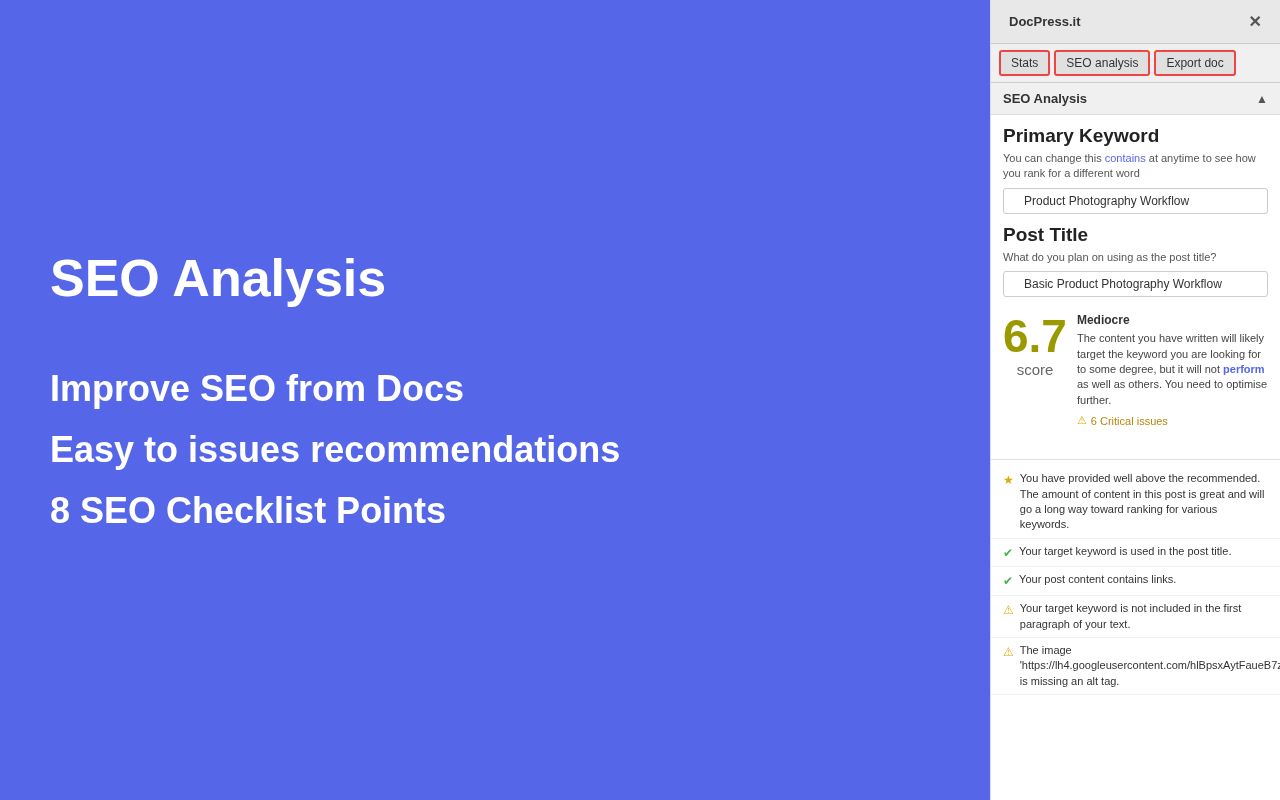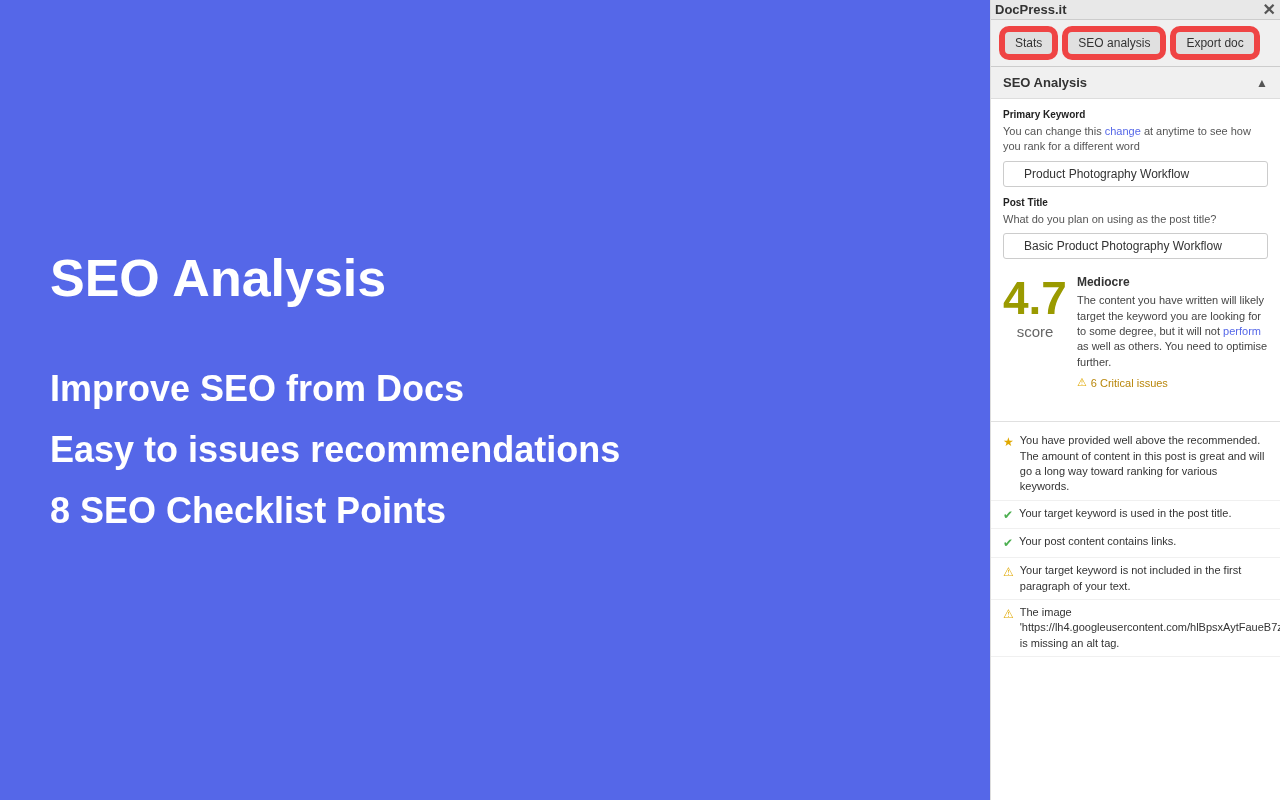--- a/index.html
+++ b/index.html
@@ -44,22 +44,22 @@
       flex-direction: column;
       overflow: hidden;
     }
 
     
     #panel-header {
       background: #e8e8e8;
       display: flex;
       align-items: center;
       justify-content: space-between;
-      padding: 0 4px;
-      height: 20px;
+      padding: 0 18px;
+      height: 44px;
       border-bottom: 1px solid #ccc;
     }
     #panel-header .brand {
       font-size: 13px;
       font-weight: 600;
       color: #333;
     }
     #panel-header .close-btn {
       font-size: 16px;
       color: #555;
@@ -75,22 +75,22 @@
       background: #f0f0f0;
       display: flex;
       gap: 4px;
       padding: 6px 8px;
       border-bottom: 1px solid #ccc;
     }
     #panel-toolbar button {
       font-size: 12px;
       padding: 4px 10px;
       background: #e0e0e0;
-      border: 6px solid #ef4444;
-      border-radius: 10px;
+      border: 2px solid #ef4444;
+      border-radius: 3px;
       cursor: pointer;
       color: #333;
     }
 
     
     #panel-content {
       flex: 1;
       overflow-y: auto;
       background: white;
     }
@@ -110,21 +110,21 @@
     .section-header .arrow {
       font-size: 12px;
       color: #555;
     }
 
     .panel-body {
       padding: 10px 12px;
     }
 
     .field-label {
-      font-size: 10px;
+      font-size: 19px;
       font-weight: 700;
       color: #222;
       margin-bottom: 4px;
     }
 
     .field-desc {
       font-size: 11px;
       color: #555;
       margin-bottom: 6px;
       line-height: 1.4;
@@ -179,21 +179,21 @@
       color: #333;
       margin-bottom: 4px;
     }
     .score-desc {
       font-size: 11px;
       color: #444;
       line-height: 1.4;
     }
     .score-desc .highlight {
       color: #5567e8;
-      font-weight: 400;
+      font-weight: 700;
     }
 
     
     .critical-issues {
       font-size: 11px;
       color: #b8860b;
       display: flex;
       align-items: center;
       gap: 4px;
       margin-top: 6px;
@@ -268,34 +268,34 @@
     <div class="section-header">
       <span>SEO Analysis</span>
       <span class="arrow">▲</span>
     </div>
 
     <div class="panel-body">
 
       <div>
         <div class="field-label">Primary Keyword</div>
         <div class="field-desc">
-          <span>You can change this </span><a class="field-desc-link">change</a><span> at anytime to see how you rank for a different word</span>
+          <span>You can change this </span><a class="field-desc-link">contains</a><span> at anytime to see how you rank for a different word</span>
         </div>
         <input type="text" class="text-input" value="Product Photography Workflow" style="">
       </div>
 
       <div>
         <div class="field-label">Post Title</div>
         <div class="field-desc">What do you plan on using as the post title?</div>
         <input type="text" class="text-input" value="Basic Product Photography Workflow" style="">
       </div>
 
       <div class="score-block">
         <div class="score-number-wrap">
-          <span class="score-number">4.7</span>
+          <span class="score-number">6.7</span>
           <span class="score-label">score</span>
         </div>
         <div class="score-info">
           <div class="score-title">Mediocre</div>
           <div class="score-desc">
             <span>The content you have written will likely target the keyword you are looking for to some degree, but it will not </span><span class="highlight">perform</span><span> as well as others. You need to optimise further.</span>
           </div>
           <div class="critical-issues">
             <span class="warn-icon">⚠</span>
             <span><span>6</span> <span>Critical issues</span></span>

